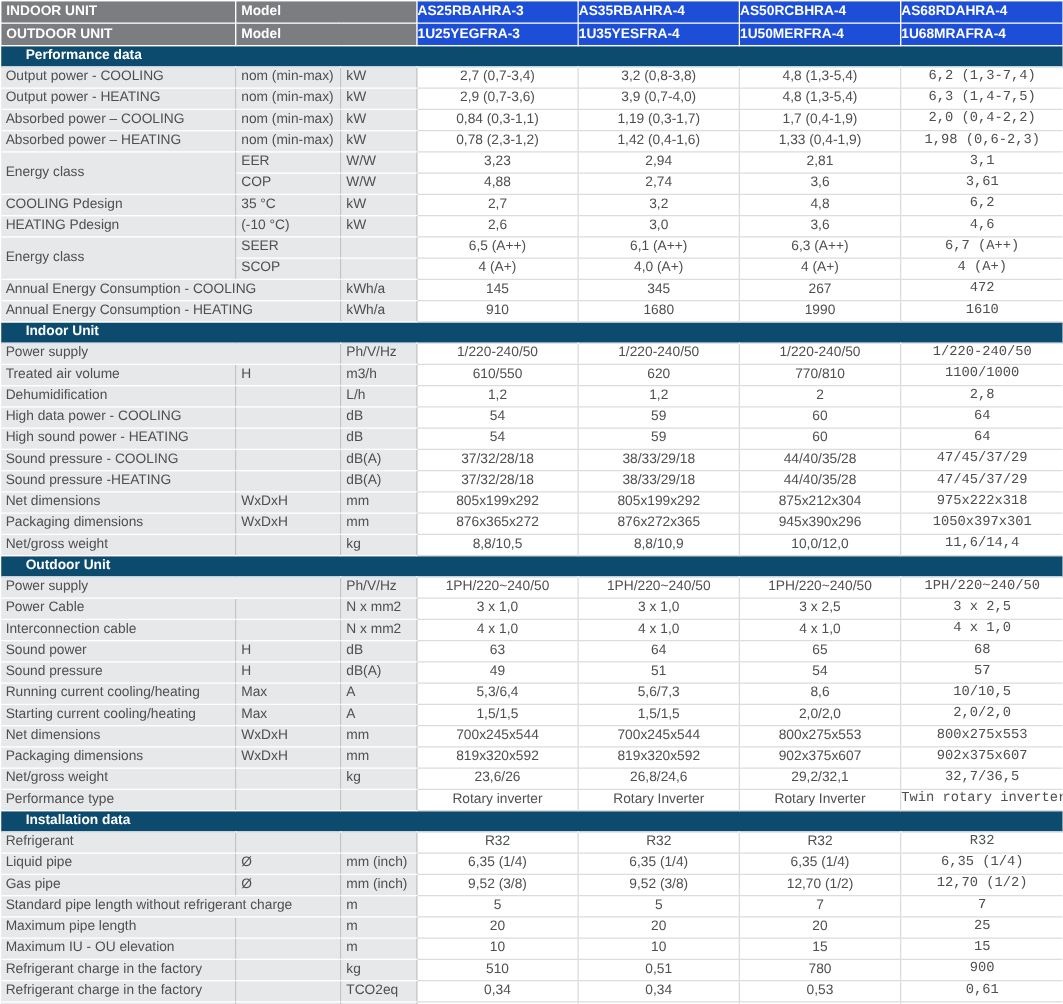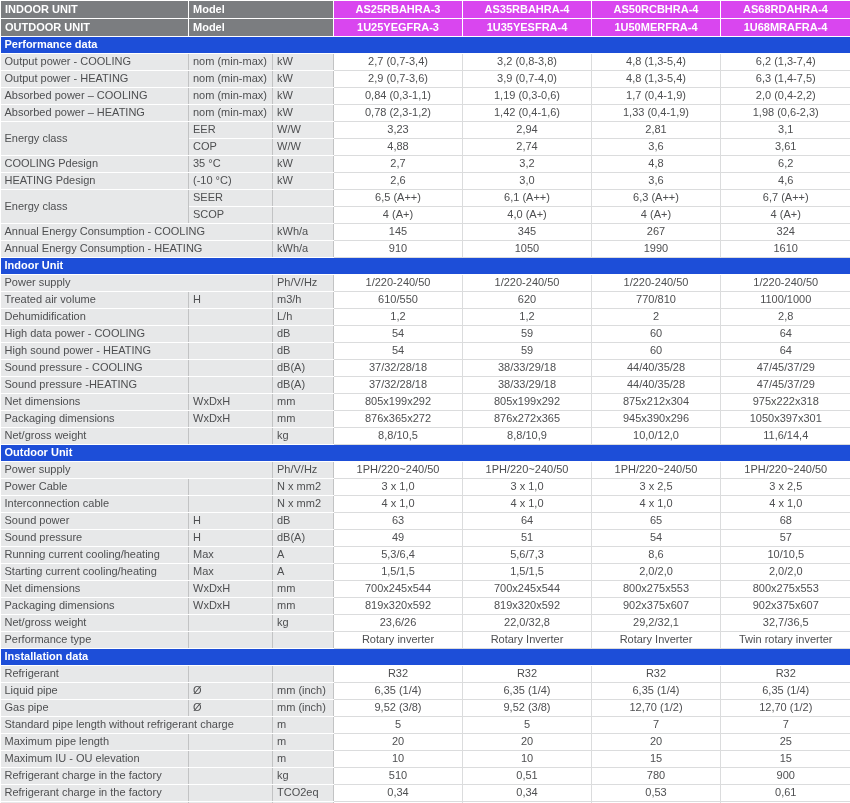--- a/index.html
+++ b/index.html
@@ -3,28 +3,28 @@
 <meta charset="utf-8">
 <style>
   html,body { margin:0; padding:0; background:#ffffff; }
   body { font-family:"Liberation Sans", sans-serif; }
   table.spec { border-collapse:collapse; table-layout:fixed; width:850px; border-bottom:2px solid #c6c7c8; }
   td { font-size:11px; color:#4e4f51; height:16px; padding:0; vertical-align:middle; line-height:1.05; white-space:nowrap; }
   
   tr.hdr td { height:17px; background:#7b7d80; color:#ffffff; font-weight:bold; border:1px solid #ffffff; }
   tr.hdr td.hleft { padding-left:4px; }
   tr.hdr td.hmodel { padding-left:4px; }
-  tr.hdr td.hval { text-align:center; background:#d946ef; }
+  tr.hdr td.hval { background:#1d4ed8; }
   
-  tr.section td { background:#1d4ed8; color:#ffffff; font-weight:bold; padding-left:4px; border-top:1px solid #ffffff; border-bottom:1px solid #ffffff; height:16px; }
+  tr.section td { background:#0c4a6e; color:#ffffff; font-weight:bold; padding-left:20px; border-top:1px solid #ffffff; border-bottom:1px solid #ffffff; height:16px; }
   
   td.lab { background:#e7e8e9; border-right:1px solid #c2c3c4; border-bottom:1px solid #ffffff; padding-left:4px; text-align:left; }
   
   td.val { background:#ffffff; border-right:1px solid #dbdcdd; border-bottom:1px solid #dbdcdd; text-align:center; }
-  td.val:last-child { border-right:none; }
+  td.val:last-child { border-right:none;font-family:Liberation Mono, monospace; }
 </style>
 </head>
 <body>
 
 <table class="spec">
   <colgroup>
     <col style="width:188px">
     <col style="width:84px">
     <col style="width:61px">
     <col style="width:129px">
@@ -68,21 +68,21 @@
         <td class="val">2,9 (0,7-3,6)</td>
         <td class="val">3,9 (0,7-4,0)</td>
         <td class="val">4,8 (1,3-5,4)</td>
         <td class="val">6,3 (1,4-7,5)</td>
       </tr>
       <tr>
         <td class="lab">Absorbed power – COOLING</td>
         <td class="lab">nom (min-max)</td>
         <td class="lab">kW</td>
         <td class="val">0,84 (0,3-1,1)</td>
-        <td class="val">1,19 (0,3-0,6)</td>
+        <td class="val">1,19 (0,3-1,7)</td>
         <td class="val">1,7 (0,4-1,9)</td>
         <td class="val">2,0 (0,4-2,2)</td>
       </tr>
       <tr>
         <td class="lab">Absorbed power – HEATING</td>
         <td class="lab">nom (min-max)</td>
         <td class="lab">kW</td>
         <td class="val">0,78 (2,3-1,2)</td>
         <td class="val">1,42 (0,4-1,6)</td>
         <td class="val">1,33 (0,4-1,9)</td>
@@ -139,27 +139,27 @@
         <td class="val">4,0 (A+)</td>
         <td class="val">4 (A+)</td>
         <td class="val">4 (A+)</td>
       </tr>
       <tr>
         <td class="lab" colspan="2">Annual Energy Consumption - COOLING</td>
         <td class="lab">kWh/a</td>
         <td class="val">145</td>
         <td class="val">345</td>
         <td class="val">267</td>
-        <td class="val">324</td>
+        <td class="val">472</td>
       </tr>
       <tr>
         <td class="lab" colspan="2">Annual Energy Consumption - HEATING</td>
         <td class="lab">kWh/a</td>
         <td class="val">910</td>
-        <td class="val">1050</td>
+        <td class="val">1680</td>
         <td class="val">1990</td>
         <td class="val">1610</td>
       </tr>
       <tr class="section">
         <td class="" colspan="7">Indoor Unit</td>
       </tr>
       <tr>
         <td class="lab" colspan="2">Power supply</td>
         <td class="lab">Ph/V/Hz</td>
         <td class="val">1/220-240/50</td>
@@ -329,21 +329,21 @@
         <td class="val">819x320x592</td>
         <td class="val">819x320x592</td>
         <td class="val">902x375x607</td>
         <td class="val">902x375x607</td>
       </tr>
       <tr>
         <td class="lab">Net/gross weight</td>
         <td class="lab"></td>
         <td class="lab">kg</td>
         <td class="val">23,6/26</td>
-        <td class="val">22,0/32,8</td>
+        <td class="val">26,8/24,6</td>
         <td class="val">29,2/32,1</td>
         <td class="val">32,7/36,5</td>
       </tr>
       <tr>
         <td class="lab">Performance type</td>
         <td class="lab"></td>
         <td class="lab"></td>
         <td class="val">Rotary inverter</td>
         <td class="val">Rotary Inverter</td>
         <td class="val">Rotary Inverter</td>

